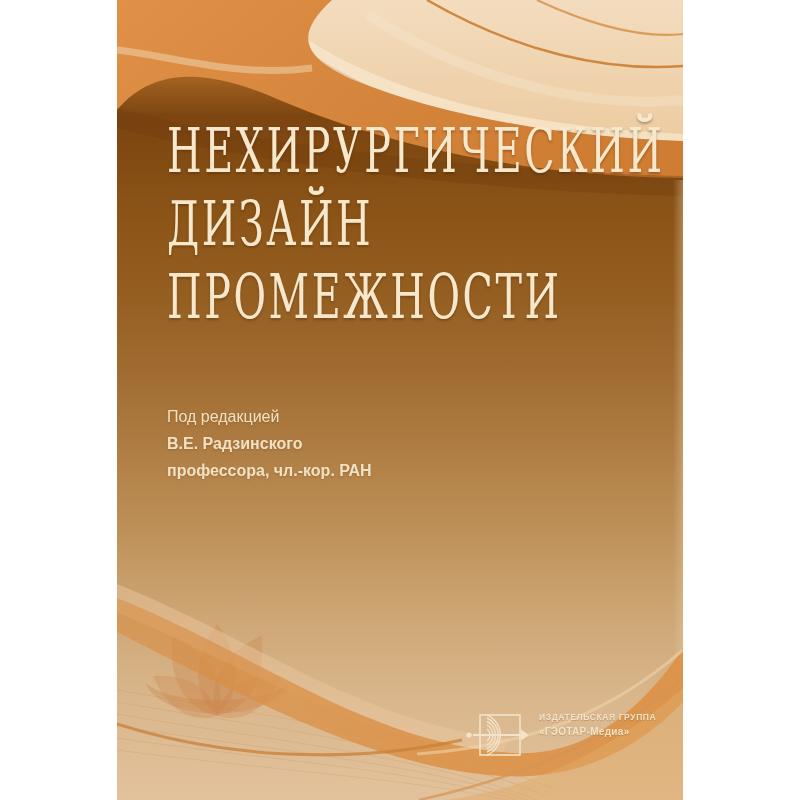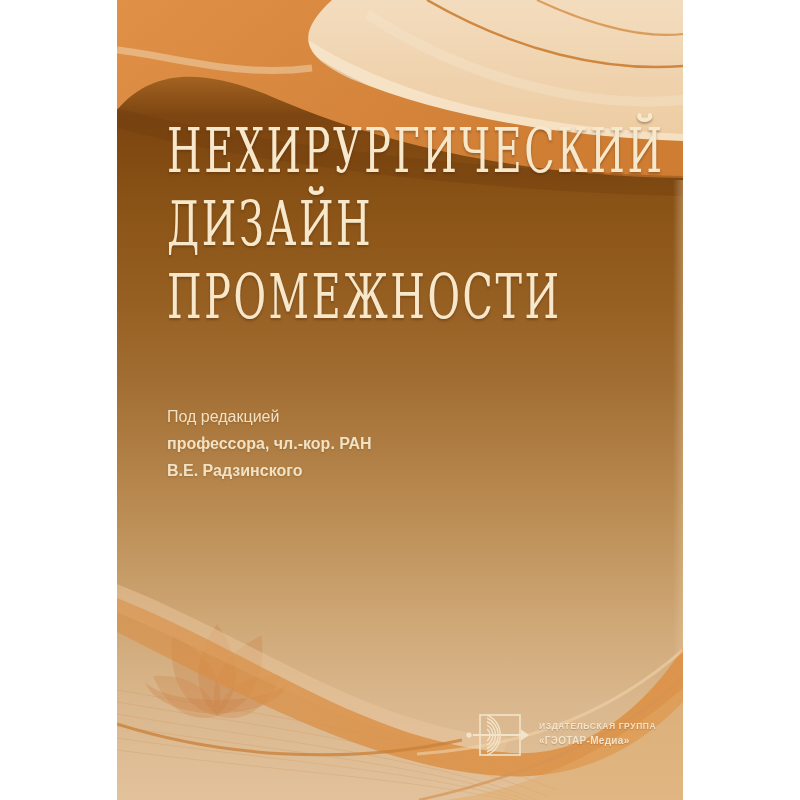--- a/index.html
+++ b/index.html
@@ -23,21 +23,21 @@
     letter-spacing:4px;color:#F7E8CC;white-space:nowrap;
     transform:scaleX(0.64);transform-origin:top left;
     text-shadow:0 2px 3px rgba(70,35,5,.35);
   }
   .editor{
     position:absolute;left:50px;top:403px;
     font-size:16px;line-height:27px;color:#F2E2C4;
     text-shadow:0 1px 2px rgba(90,50,10,.25);
   }
   .editor .bold{font-weight:700;}
-  .publisher{position:absolute;left:348px;top:712px;display:flex;align-items:center;}
+  .publisher{position:absolute;left:348px;top:712px;display:flex;align-items:flex-start;}
   .publisher-mark{display:block;margin-right:8px;}
   .publisher-text{color:#F2E4CA;text-shadow:0 1px 1px rgba(120,70,20,.3);}
   .publisher-group{
     font-size:8.5px;font-weight:700;letter-spacing:0.6px;line-height:11px;white-space:nowrap;
   }
   .publisher-name{
     font-size:10px;font-weight:700;letter-spacing:0.3px;line-height:17px;white-space:nowrap;
   }
 </style>
 </head>
@@ -119,22 +119,22 @@
   </svg>
 
   <div class="title">
     <div>НЕХИРУРГИЧЕСКИЙ</div>
     <div>ДИЗАЙН</div>
     <div>ПРОМЕЖНОСТИ</div>
   </div>
 
   <div class="editor">
     <div>Под редакцией</div>
+    <div class="bold">В.Е. Радзинского</div>
     <div class="bold">профессора, чл.-кор. РАН</div>
-    <div class="bold">В.Е. Радзинского</div>
   </div>
 
   <div class="publisher">
     <svg class="publisher-mark" width="66" height="46" viewBox="0 0 66 46" aria-hidden="true">
       <g stroke="#F2E4CA" fill="none">
         <rect x="15" y="3" width="40" height="40" stroke-width="1.6"></rect>
         <g stroke-width="1.4">
           <path d="M22,17 A7.5,7.5 0 0 1 22,29"></path>
           <path d="M22,13 A11.5,11.5 0 0 1 22,33"></path>
           <path d="M22,9.5 A15,15 0 0 1 22,36.5"></path>

